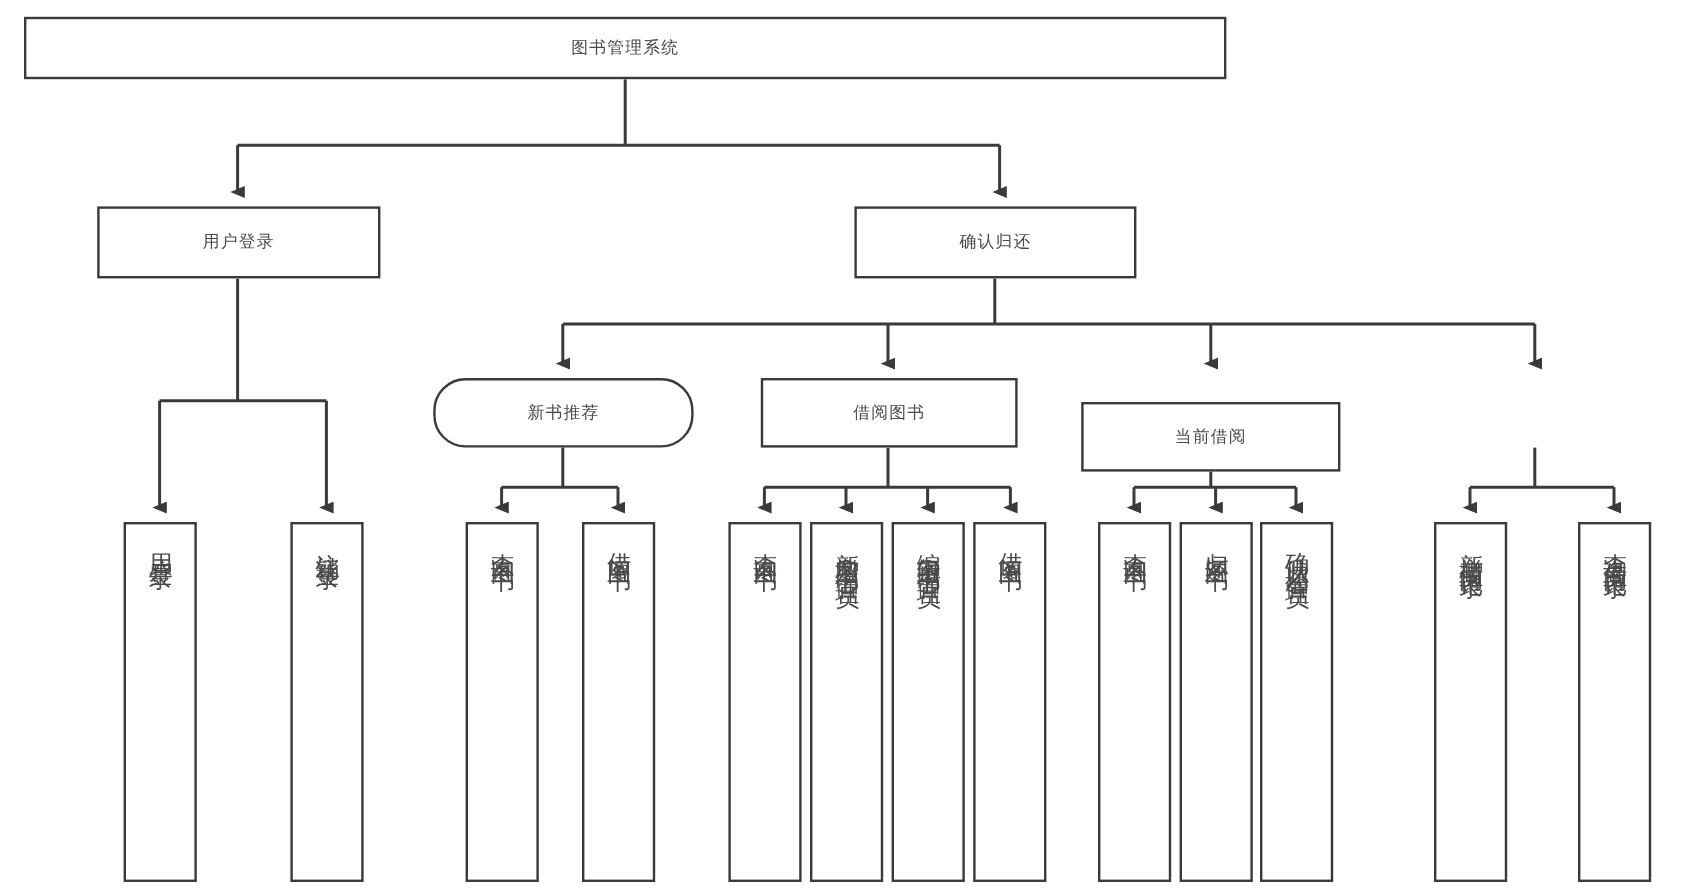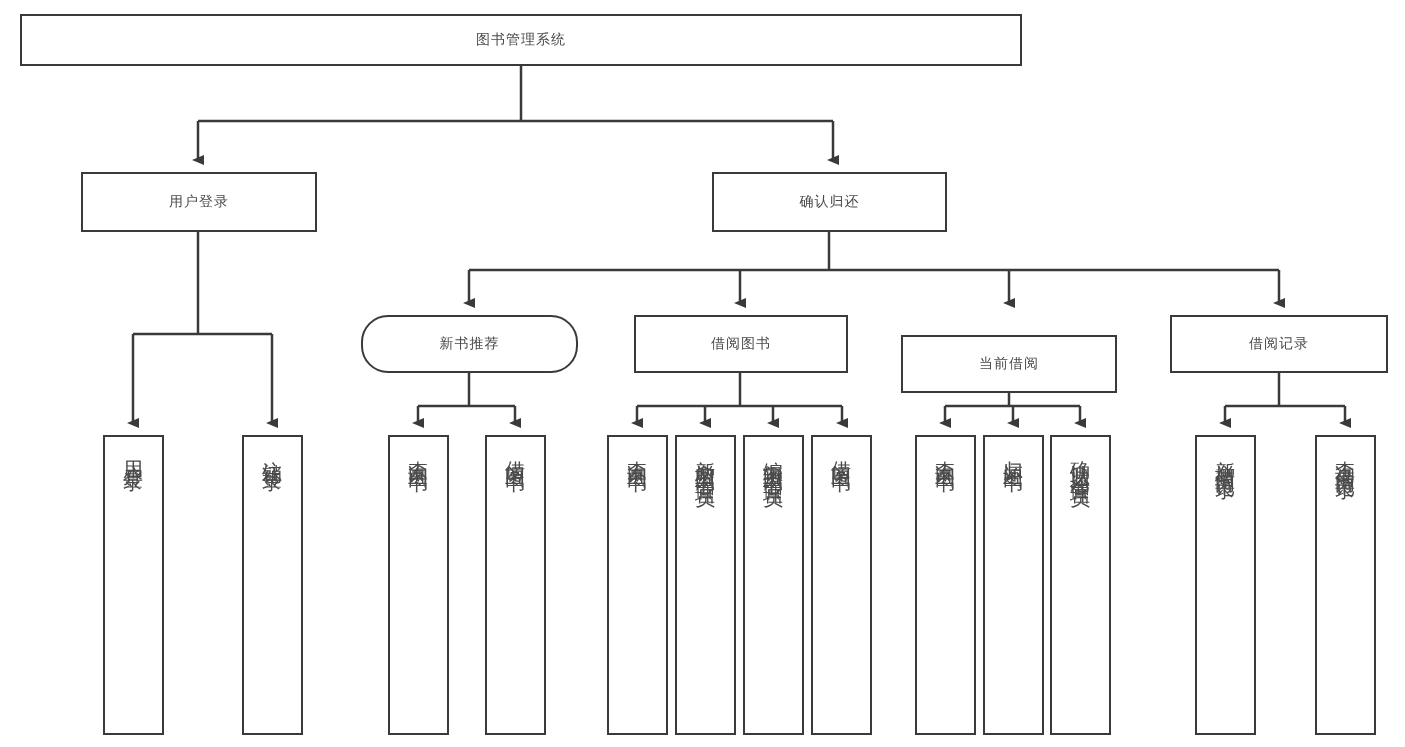--- a/index.html
+++ b/index.html
@@ -113,23 +113,20 @@
 
   <div class="node" style="left:361px;top:315px;width:217px;height:58px;border-radius:27px;">
     <span class="lbl">新书推荐</span>
   </div>
   <div class="node" style="left:634px;top:315px;width:214px;height:58px;">
     <span class="lbl">借阅图书</span>
   </div>
   <div class="node" style="left:901px;top:315px;width:216px;height:58px;margin-top:20px;">
     <span class="lbl">当前借阅</span>
   </div>
-  <div class="node" style="left:1170px;top:315px;width:218px;height:58px;">
-    <span class="lbl">借阅记录</span>
-  </div>
 
   <div class="node vert" style="left:103px;top:435px;width:61px;height:300px;">
     <span class="lbl">用户登录</span>
   </div>
   <div class="node vert" style="left:242px;top:435px;width:61px;height:300px;">
     <span class="lbl">注销登录</span>
   </div>
 
   <div class="node vert" style="left:388px;top:435px;width:61px;height:300px;">
     <span class="lbl">查询图书</span>

